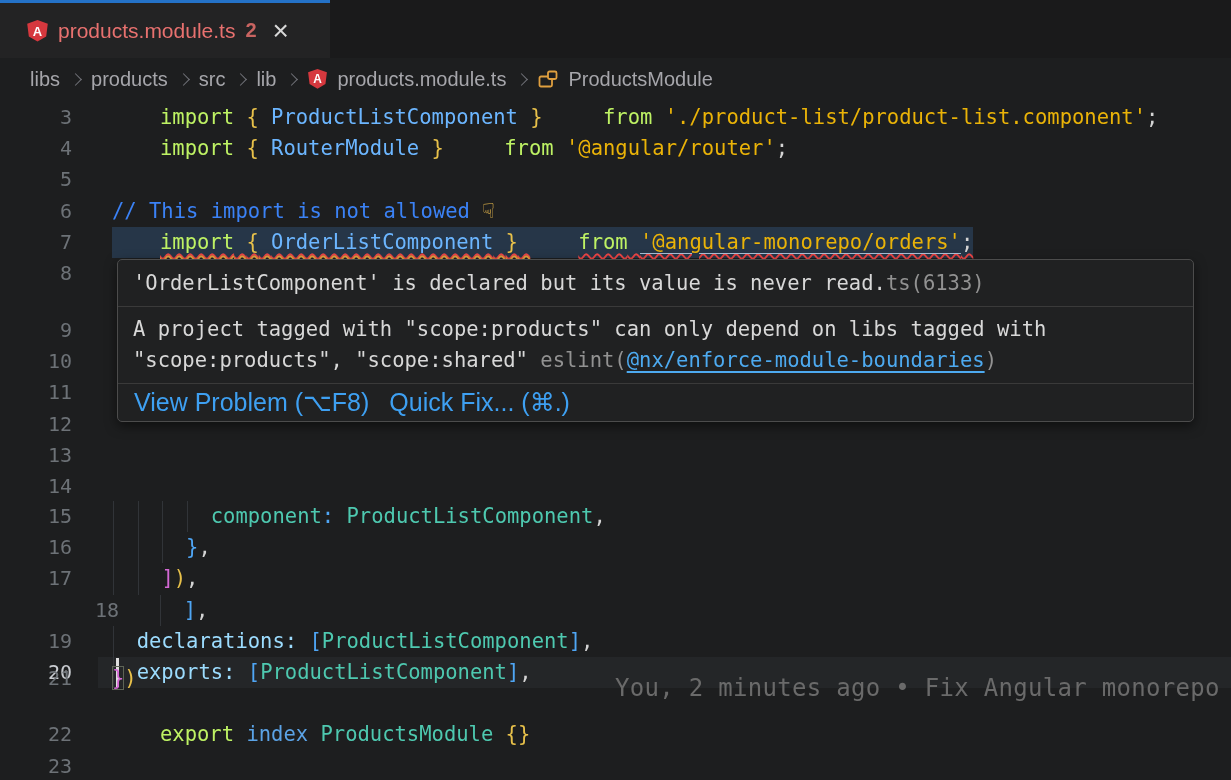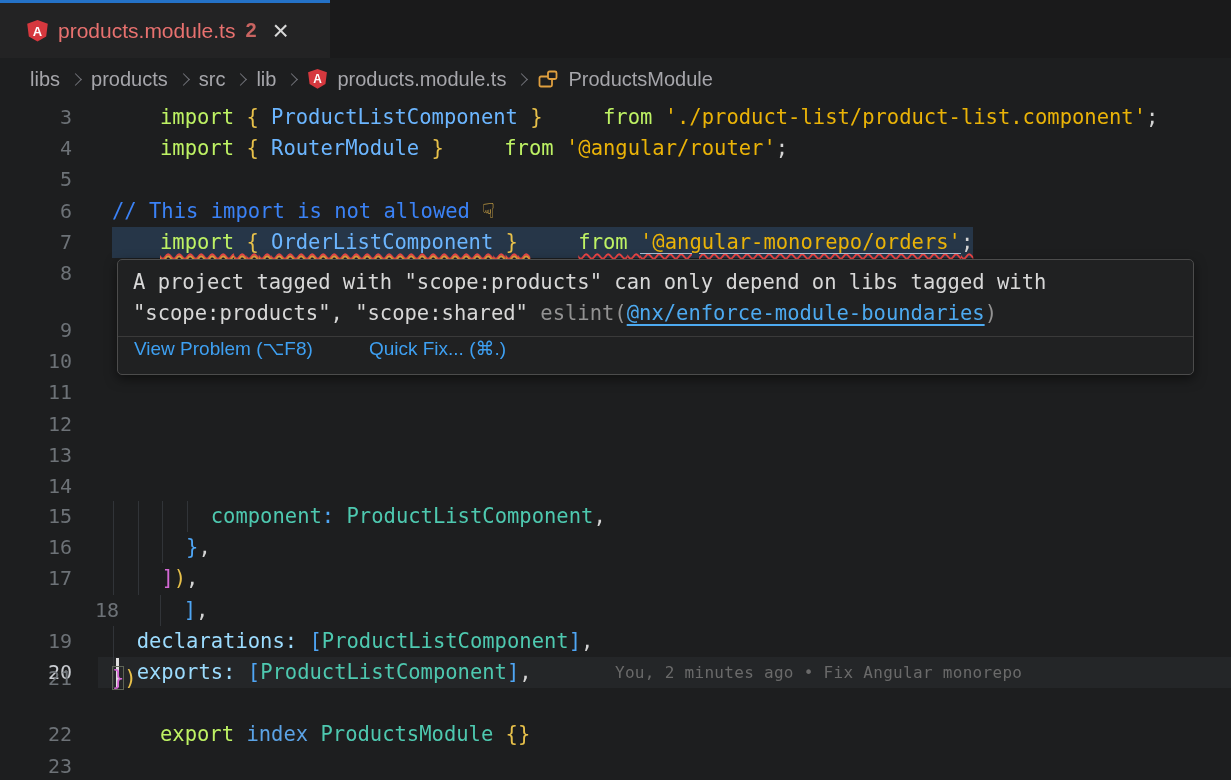--- a/index.html
+++ b/index.html
@@ -31,41 +31,41 @@
   .cur .gut{color:#c9ccd1;}
   .curbg{position:absolute;left:98px;right:0;top:0;bottom:0;background:#242628;}
   .guide{position:absolute;top:0;bottom:0;width:1px;background:#313438;}
   .code{position:absolute;left:112px;top:0;white-space:pre;}
   .code.hl{background:#263648;}
   .code.wavy{text-decoration:underline wavy #ed4545 1.5px;text-underline-offset:4px;}
   .wo{text-decoration:underline wavy #e8a33d 1.5px;text-underline-offset:6px;}
   .lnk{text-decoration:underline solid #a9bfd6 1px;text-underline-offset:4px;}
   .bm{outline:1px solid #5e6456;outline-offset:-1px;}
   .cursor{position:absolute;left:116px;top:1px;bottom:1px;width:3px;background:#dfdfdf;}
-  .blame{position:absolute;left:615px;top:0;color:#6a6a6a;font-size:16px;letter-spacing:.3px;}
+  .blame{position:absolute;left:615px;top:16px;color:#6a6a6a;font-size:24px;letter-spacing:.3px;}
 
   .tk-kw{color:#bef264;margin-left:48px;} .tk-kw2{color:#5ba3e6;}
   .tk-b1{color:#e8c14a;} .tk-b2{color:#d468d4;} .tk-b3{color:#4fa6f5;}
   .tk-name{color:#6cb6ff;} .tk-cls{color:#4ec9b0;} .tk-prop{color:#9cdcfe;}
   .tk-str{color:#eab308;} .tk-cm{color:#3b82f6;margin-top:35px;} .tk-pn{color:#d4d4d4;}
   .tk-emoji{color:#f2c14e;}
 
   
   .hover{position:absolute;left:117px;top:159px;width:1077px;box-sizing:border-box;
        background:#202122;border:1px solid #4c4c4c;border-radius:5px;
        box-shadow:0 4px 12px rgba(0,0,0,.5);z-index:5;
        font-family:"DejaVu Sans Mono",monospace;font-size:20.5px;color:#d8d8d8;}
   .hv-sec{box-sizing:border-box;padding:7px 15px;border-bottom:1px solid #3a3a3a;line-height:31px;}
   .hv-s1{height:47px;display:flex;align-items:center;gap:0;}
   .hv-s2{height:77px;} .hv-s3{height:76px;}
   .hv-dim{color:#929292;}
   .hv-kw{color:#569cd6;} .hv-str{color:#ce9178;}
   .hv-link{color:#4daaf0;text-decoration:underline;text-underline-offset:4px;cursor:pointer;}
-  .hv-actions{height:37px;box-sizing:border-box;display:flex;align-items:flex-start;gap:56px;
-       padding:0 16px;font-family:"Liberation Sans","DejaVu Sans",sans-serif;font-size:19px;
+  .hv-actions{height:37px;box-sizing:border-box;display:flex;align-items:center;gap:20px;
+       padding:0 16px;font-family:"Liberation Sans","DejaVu Sans",sans-serif;font-size:25px;
        color:#3ea0f2;}
   .hv-action{cursor:pointer;}
 </style>
 </head>
 <body>
 
 <div id="app">
 
   <div class="tabbar">
     <div class="tab">
@@ -126,20 +126,24 @@
         <div class="row" style="top: 463.4px;"><div class="gut">17</div><i class="guide" style="left: 113px;"></i><i class="guide" style="left: 137.68px;"></i><span class="code"><span class="tk-pn">    </span><span class="tk-b2">]</span><span class="tk-b1">)</span><span class="tk-pn">,</span></span></div>
         <div class="row" style="top: 494.6px; margin-left: 47px;"><div class="gut">18</div><i class="guide" style="left: 113px;"></i><span class="code"><span class="tk-pn">  </span><span class="tk-b3">]</span><span class="tk-pn">,</span></span></div>
         <div class="row" style="top: 525.8px;"><div class="gut">19</div><i class="guide" style="left: 113px;"></i><span class="code"><span class="tk-pn">  </span><span class="tk-prop">declarations</span><span class="tk-prop">:</span><span class="tk-pn"> </span><span class="tk-b3">[</span><span class="tk-cls">ProductListComponent</span><span class="tk-b3">]</span><span class="tk-pn">,</span></span></div>
         <div class="row cur" style="top: 557px;"><div class="curbg"></div><div class="gut">20</div><i class="guide" style="left: 113px;"></i><span class="code"><span class="tk-pn">  </span><span class="tk-prop">exports</span><span class="tk-prop">:</span><span class="tk-pn"> </span><span class="tk-b3">[</span><span class="tk-cls">ProductListComponent</span><span class="tk-b3">]</span><span class="tk-pn">,</span></span><div class="cursor"></div><span class="blame">You, 2 minutes ago • Fix Angular monorepo</span></div>
         <div class="row" style="top: 563px; padding-left: 36px;"><div class="gut">21</div><span class="code"><span class="tk-b2 bm">}</span><span class="tk-b1">)</span></span></div>
         <div class="row" style="top: 619.4px;"><div class="gut">22</div><span class="code"><span class="tk-kw">export</span><span class="tk-pn"> </span><span class="tk-kw2">index</span><span class="tk-pn"> </span><span class="tk-cls">ProductsModule</span><span class="tk-pn"> </span><span class="tk-b1">{}</span></span></div>
         <div class="row" style="top: 650.6px;"><div class="gut">23</div><span class="code"></span></div>
       </div>
 
     <div class="hover">
+      <div class="hv-sec hv-s1">
+        <span>'OrderListComponent' is declared but its value is never read.</span>
+          <span class="hv-dim"> ts(6133)</span>
+      </div>
       <div class="hv-sec hv-s2">
         <div>A project tagged with "scope:products" can only depend on libs tagged with</div>
         <div><span>"scope:products", "scope:shared" </span><span class="hv-dim">eslint(</span><span class="hv-link">@nx/enforce-module-boundaries</span><span class="hv-dim">)</span></div>
       </div>
       <div class="hv-actions">
         <span class="hv-action">View Problem (⌥F8)</span>
         <span class="hv-action">Quick Fix... (⌘.)</span>
       </div>
     </div>
   </div>

